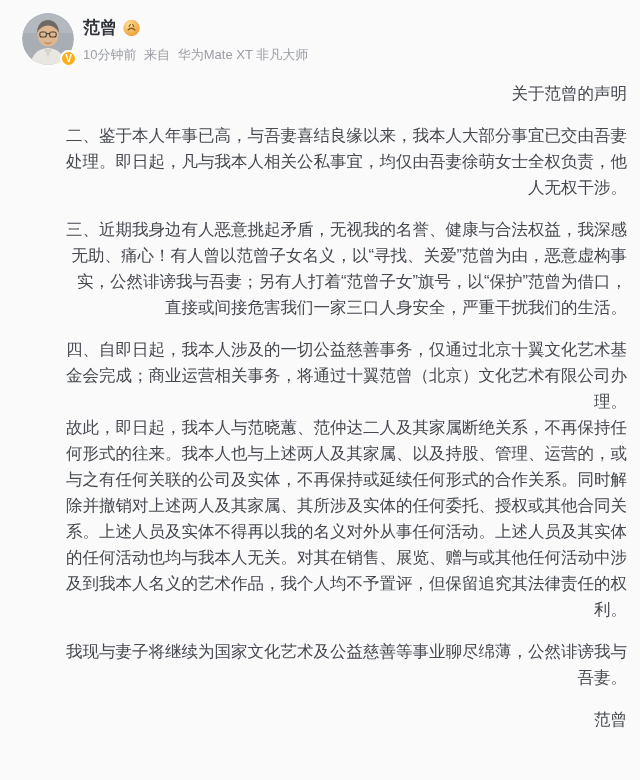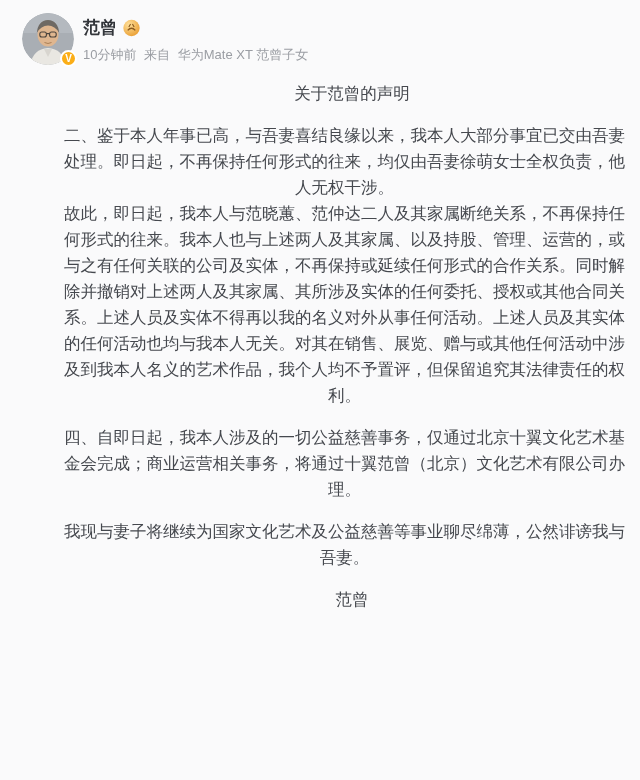--- a/index.html
+++ b/index.html
@@ -76,21 +76,21 @@
   .meta .source{cursor:pointer;}
   
   .content{
     margin:15px 13px 0 62px;
   }
   .para{
     font-size:16.5px;
     line-height:26px;
     color:var(--body_text,#45484e);
     margin-top:16px;
-    text-align:center;
+    text-align:right;
     word-break:break-all;
   }
   .para:first-child{margin-top:0;}
   .para.attached{margin-top:0;}
   .para.indent{padding-left:15px;}
   .sig-block{margin-top:16px;}
 </style>
 </head>
 <body>
 
@@ -133,31 +133,32 @@
             </defs>
             <circle cx="10" cy="10.5" r="8.6" fill="url(#emg)"></circle>
             <path d="M6 13 Q10 8.5 14 13" stroke="#8a5a1e" stroke-width="1.4" fill="none"></path>
             <path d="M7.2 9.5 L9 6.4 M12.8 9.5 L11 6.4" stroke="#8a5a1e" stroke-width="1.2" fill="none"></path>
           </svg>
         </span>
       </div>
       <div class="meta">
         <span>10分钟前</span>
         <span>来自</span>
-        <span class="source">华为Mate XT 范曾子女</span>
+        <span class="source">华为Mate XT 非凡大师</span>
       </div>
     </div>
   </div>
 
   <div class="content">
     <div>
         <p class="para indent">关于范曾的声明</p>
-        <p class="para">二、鉴于本人年事已高，与吾妻喜结良缘以来，我本人大部分事宜已交由吾妻处理。即日起，不再保持任何形式的往来，均仅由吾妻徐萌女士全权负责，他人无权干涉。</p>
+        <p class="para">二、鉴于本人年事已高，与吾妻喜结良缘以来，我本人大部分事宜已交由吾妻处理。即日起，凡与我本人相关公私事宜，均仅由吾妻徐萌女士全权负责，他人无权干涉。</p>
+        <p class="para">三、近期我身边有人恶意挑起矛盾，无视我的名誉、健康与合法权益，我深感无助、痛心！有人曾以范曾子女名义，以“寻找、关爱”范曾为由，恶意虚构事实，公然诽谤我与吾妻；另有人打着“范曾子女”旗号，以“保护”范曾为借口，直接或间接危害我们一家三口人身安全，严重干扰我们的生活。</p>
+        <p class="para">四、自即日起，我本人涉及的一切公益慈善事务，仅通过北京十翼文化艺术基金会完成；商业运营相关事务，将通过十翼范曾（北京）文化艺术有限公司办理。</p>
         <p class="para attached">故此，即日起，我本人与范晓蕙、范仲达二人及其家属断绝关系，不再保持任何形式的往来。我本人也与上述两人及其家属、以及持股、管理、运营的，或与之有任何关联的公司及实体，不再保持或延续任何形式的合作关系。同时解除并撤销对上述两人及其家属、其所涉及实体的任何委托、授权或其他合同关系。上述人员及实体不得再以我的名义对外从事任何活动。上述人员及其实体的任何活动也均与我本人无关。对其在销售、展览、赠与或其他任何活动中涉及到我本人名义的艺术作品，我个人均不予置评，但保留追究其法律责任的权利。</p>
-        <p class="para">四、自即日起，我本人涉及的一切公益慈善事务，仅通过北京十翼文化艺术基金会完成；商业运营相关事务，将通过十翼范曾（北京）文化艺术有限公司办理。</p>
         <p class="para">我现与妻子将继续为国家文化艺术及公益慈善等事业聊尽绵薄，公然诽谤我与吾妻。</p>
       </div>
 
     <div class="sig-block">
       <p class="para indent">范曾</p>
 
     </div>
   </div>
 
 </div>

